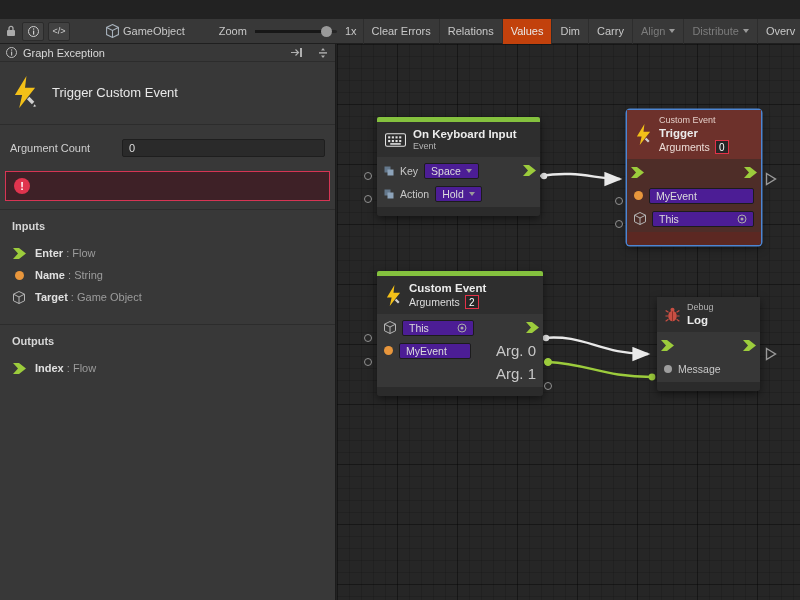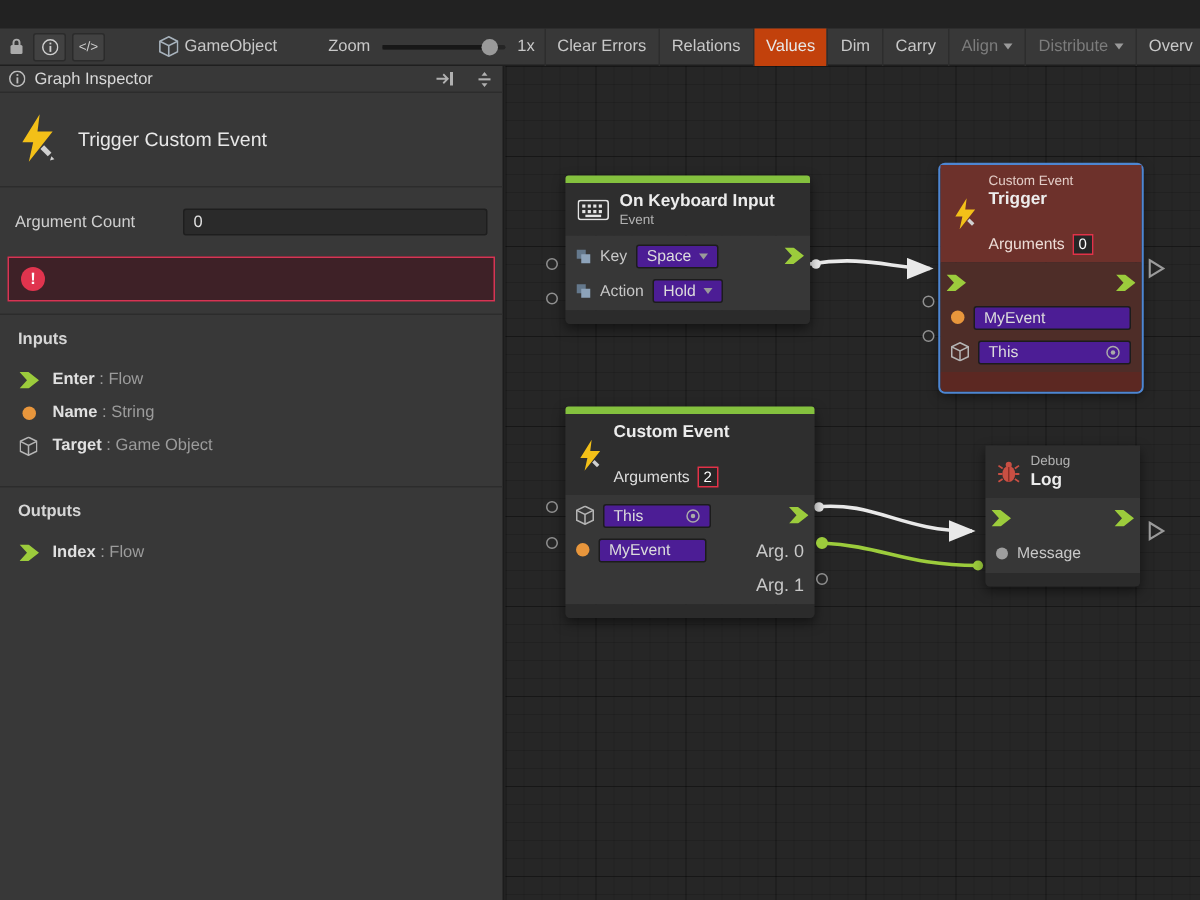--- a/index.html
+++ b/index.html
@@ -70,24 +70,24 @@
   .node-body { background:#373737; padding:2px 0; }
   .node-row { display:flex; align-items:center; height:23px; padding:0 7px; gap:6px; }
   .node-footer { height:9px; background:#2b2b2b; border-radius:0 0 3px 3px; }
   .ntitle { font-size:11.5px; font-weight:bold; color:#ececec; line-height:1.25; }
   .nsub { font-size:9px; color:#b2b2b2; line-height:1.2; }
   .nlabel { color:#c8c8c8; font-size:10.5px; }
   .field { background:#4c1d95; border:1px solid #1c1c1c; border-radius:2px; height:16px; display:inline-flex;
            align-items:center; gap:5px; padding:0 6px; color:#dcdcdc; font-size:10.5px; }
   .redbox { display:inline-flex; align-items:center; justify-content:center; width:14px; height:14px;
             border:1px solid #e23248; background:#262626; color:#fff; font-size:10px; margin-left:5px; }
-  .argline { display:flex; align-items:center; font-size:10.5px; color:#ddd; margin-top:16px; }
+  .argline { display:flex; align-items:center; font-size:10.5px; color:#ddd; margin-top:0; }
   .arrow-out { margin-left:auto; margin-right:-3px; display:flex; }
   .arrow-in { margin-left:-3px; display:flex; }
-  .rlabel { margin-left:auto; color:#c8c8c8; font-size:12px; }
+  .rlabel { margin-left:auto; color:#c8c8c8; font-size:15px; }
 
   
   .node-trigger { box-shadow:0 0 0 1.5px #4d86d2, 0 3px 8px rgba(0,0,0,0.5); }
   .node-trigger .node-header { background:#6d312b; }
   .node-trigger .node-body { background:#4e2d28; }
   .node-trigger .node-footer { background:#5c2822; height:13px; }
   .node-trigger .nsub { color:#e3cdc7; }
   .node-trigger .argline { color:#ecdcd6; }
 
   .port { position:absolute; z-index:3; width:8px; height:8px; border:1px solid #909090; border-radius:50%; background:#262626; }
@@ -158,21 +158,21 @@
     <span class="tbtn">Overv</span>
   </div>
 
   <div class="inspector">
     <div class="insp-header">
       <svg width="11" height="11" viewBox="0 0 11 11">
           <circle cx="5.5" cy="5.5" r="5" fill="none" stroke="#bdbdbd"></circle>
           <rect x="5" y="4.6" width="1.2" height="4" fill="#bdbdbd"></rect>
           <rect x="5" y="2.4" width="1.2" height="1.2" fill="#bdbdbd"></rect>
         </svg>
-      <span>Graph Inspector</span>
+      <span>Graph Exception</span>
       <span class="grow"></span>
       <svg width="13" height="11" viewBox="0 0 13 11">
           <path d="M1 5.5 H8 M5.5 2.5 L8.5 5.5 L5.5 8.5" stroke="#b0b0b0" fill="none" stroke-width="1.2"></path>
           <rect x="10" y="1" width="2" height="9" fill="#b0b0b0"></rect>
         </svg>
       <svg width="12" height="12" viewBox="0 0 12 12" style="margin-left:8px;">
           <path d="M6 1 L8 3.5 H4 Z M6 11 L4 8.5 H8 Z" fill="#b0b0b0"></path>
           <rect x="2" y="5.2" width="8" height="1.4" fill="#b0b0b0"></rect>
         </svg>
     </div>

